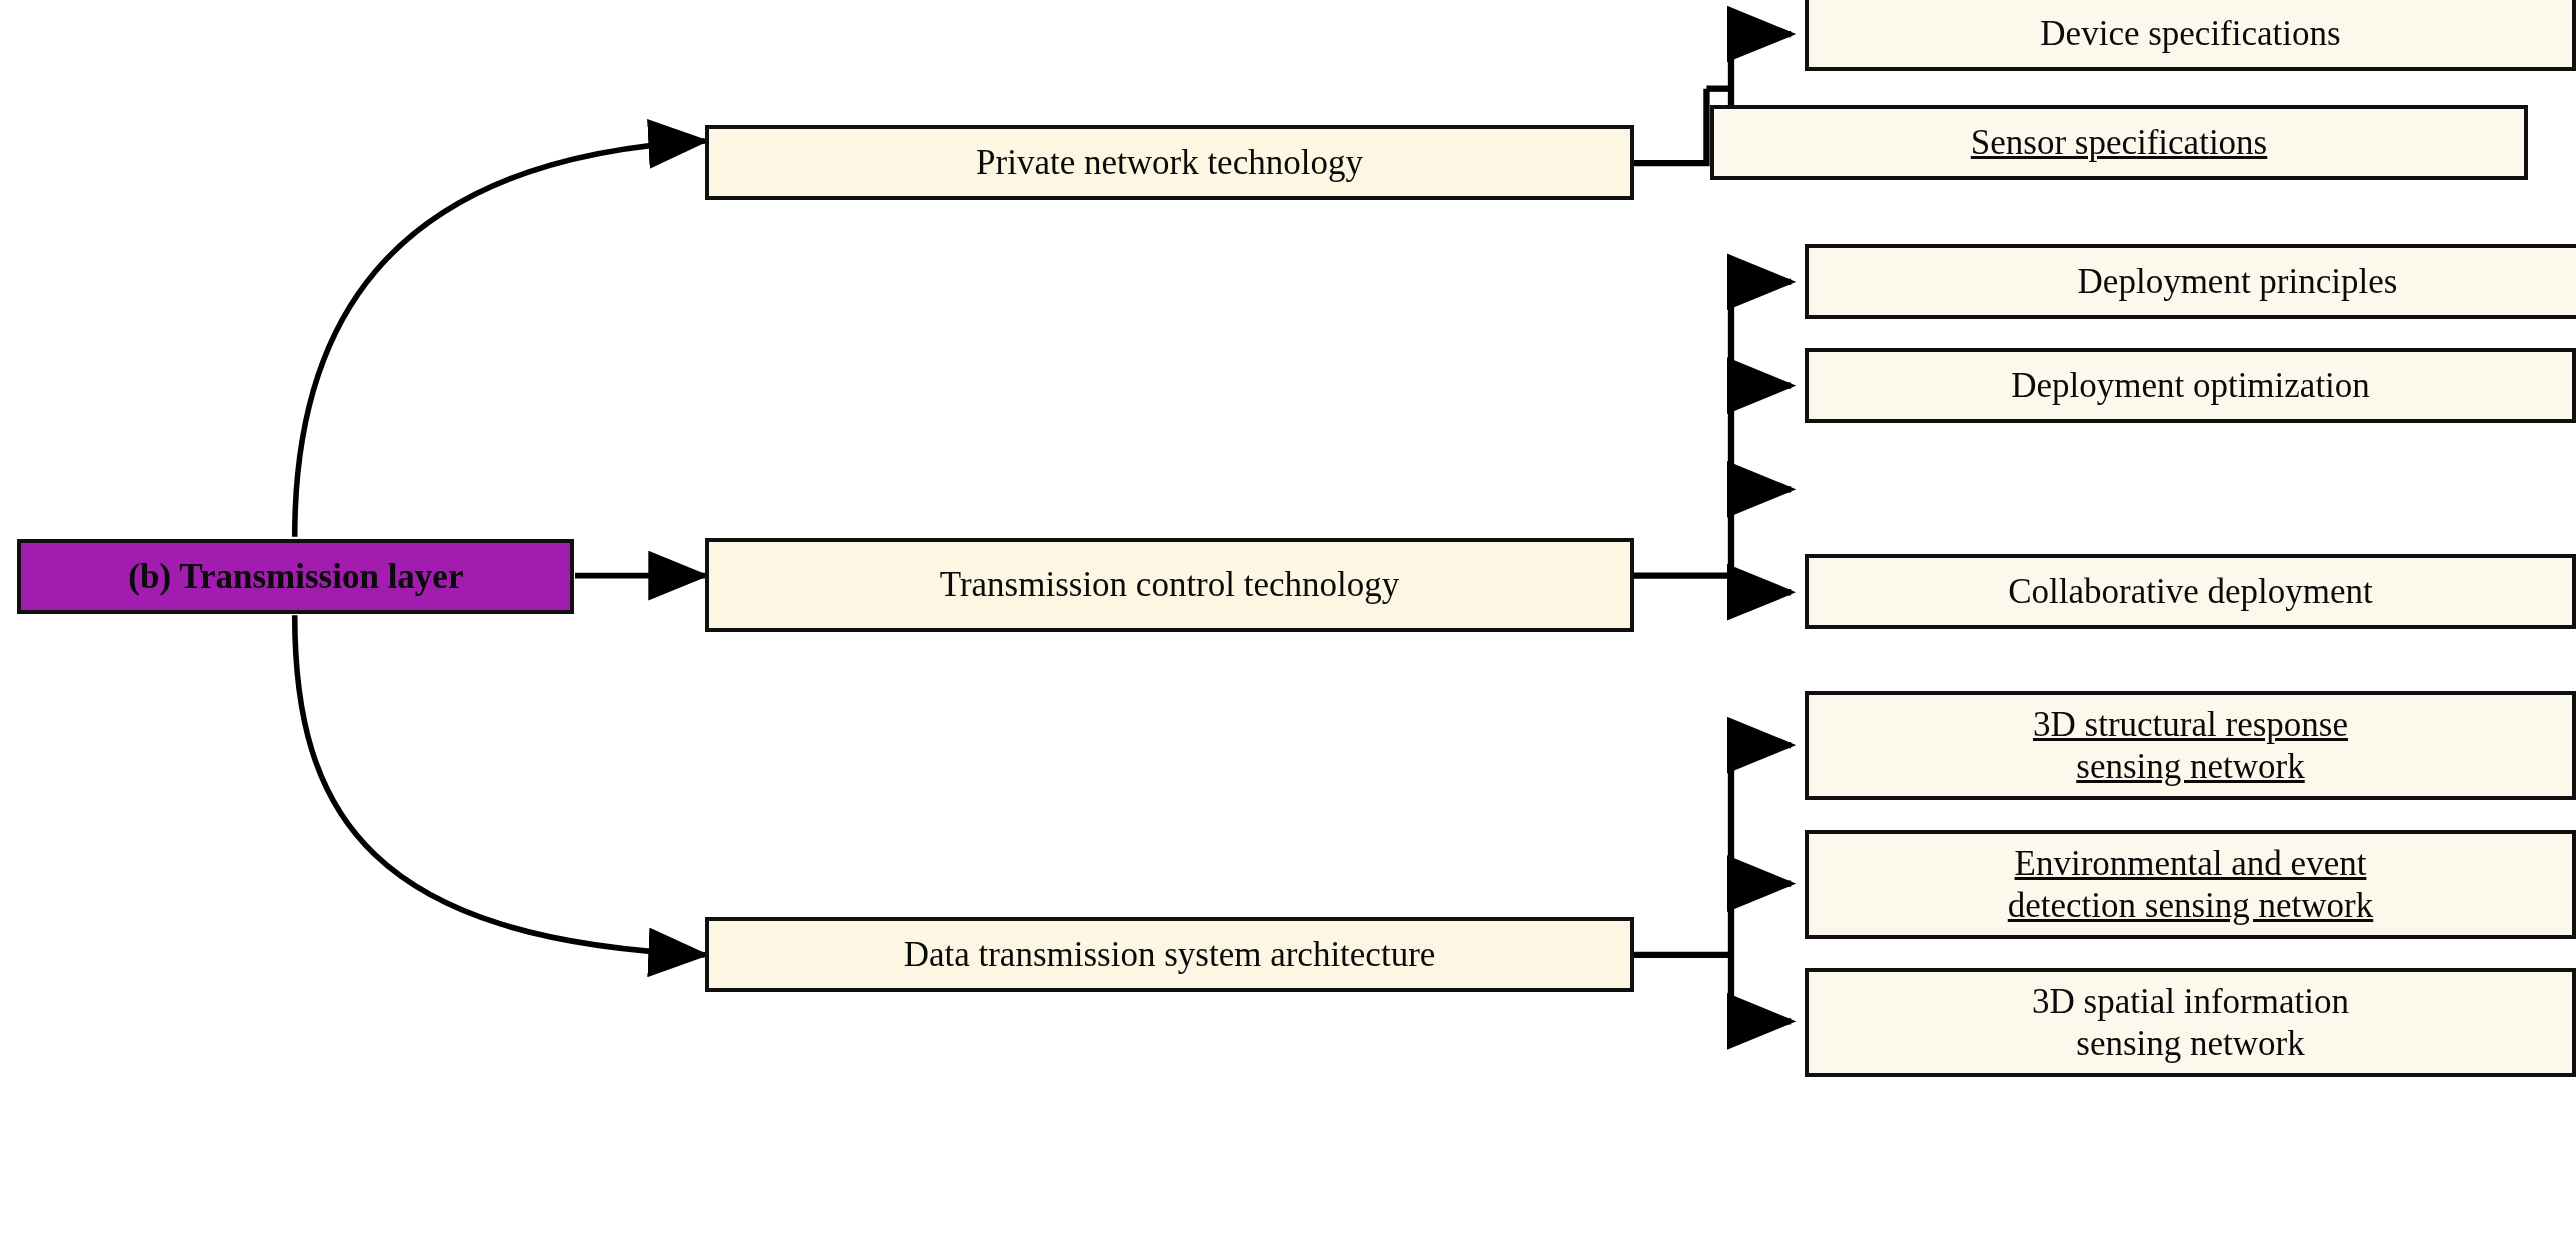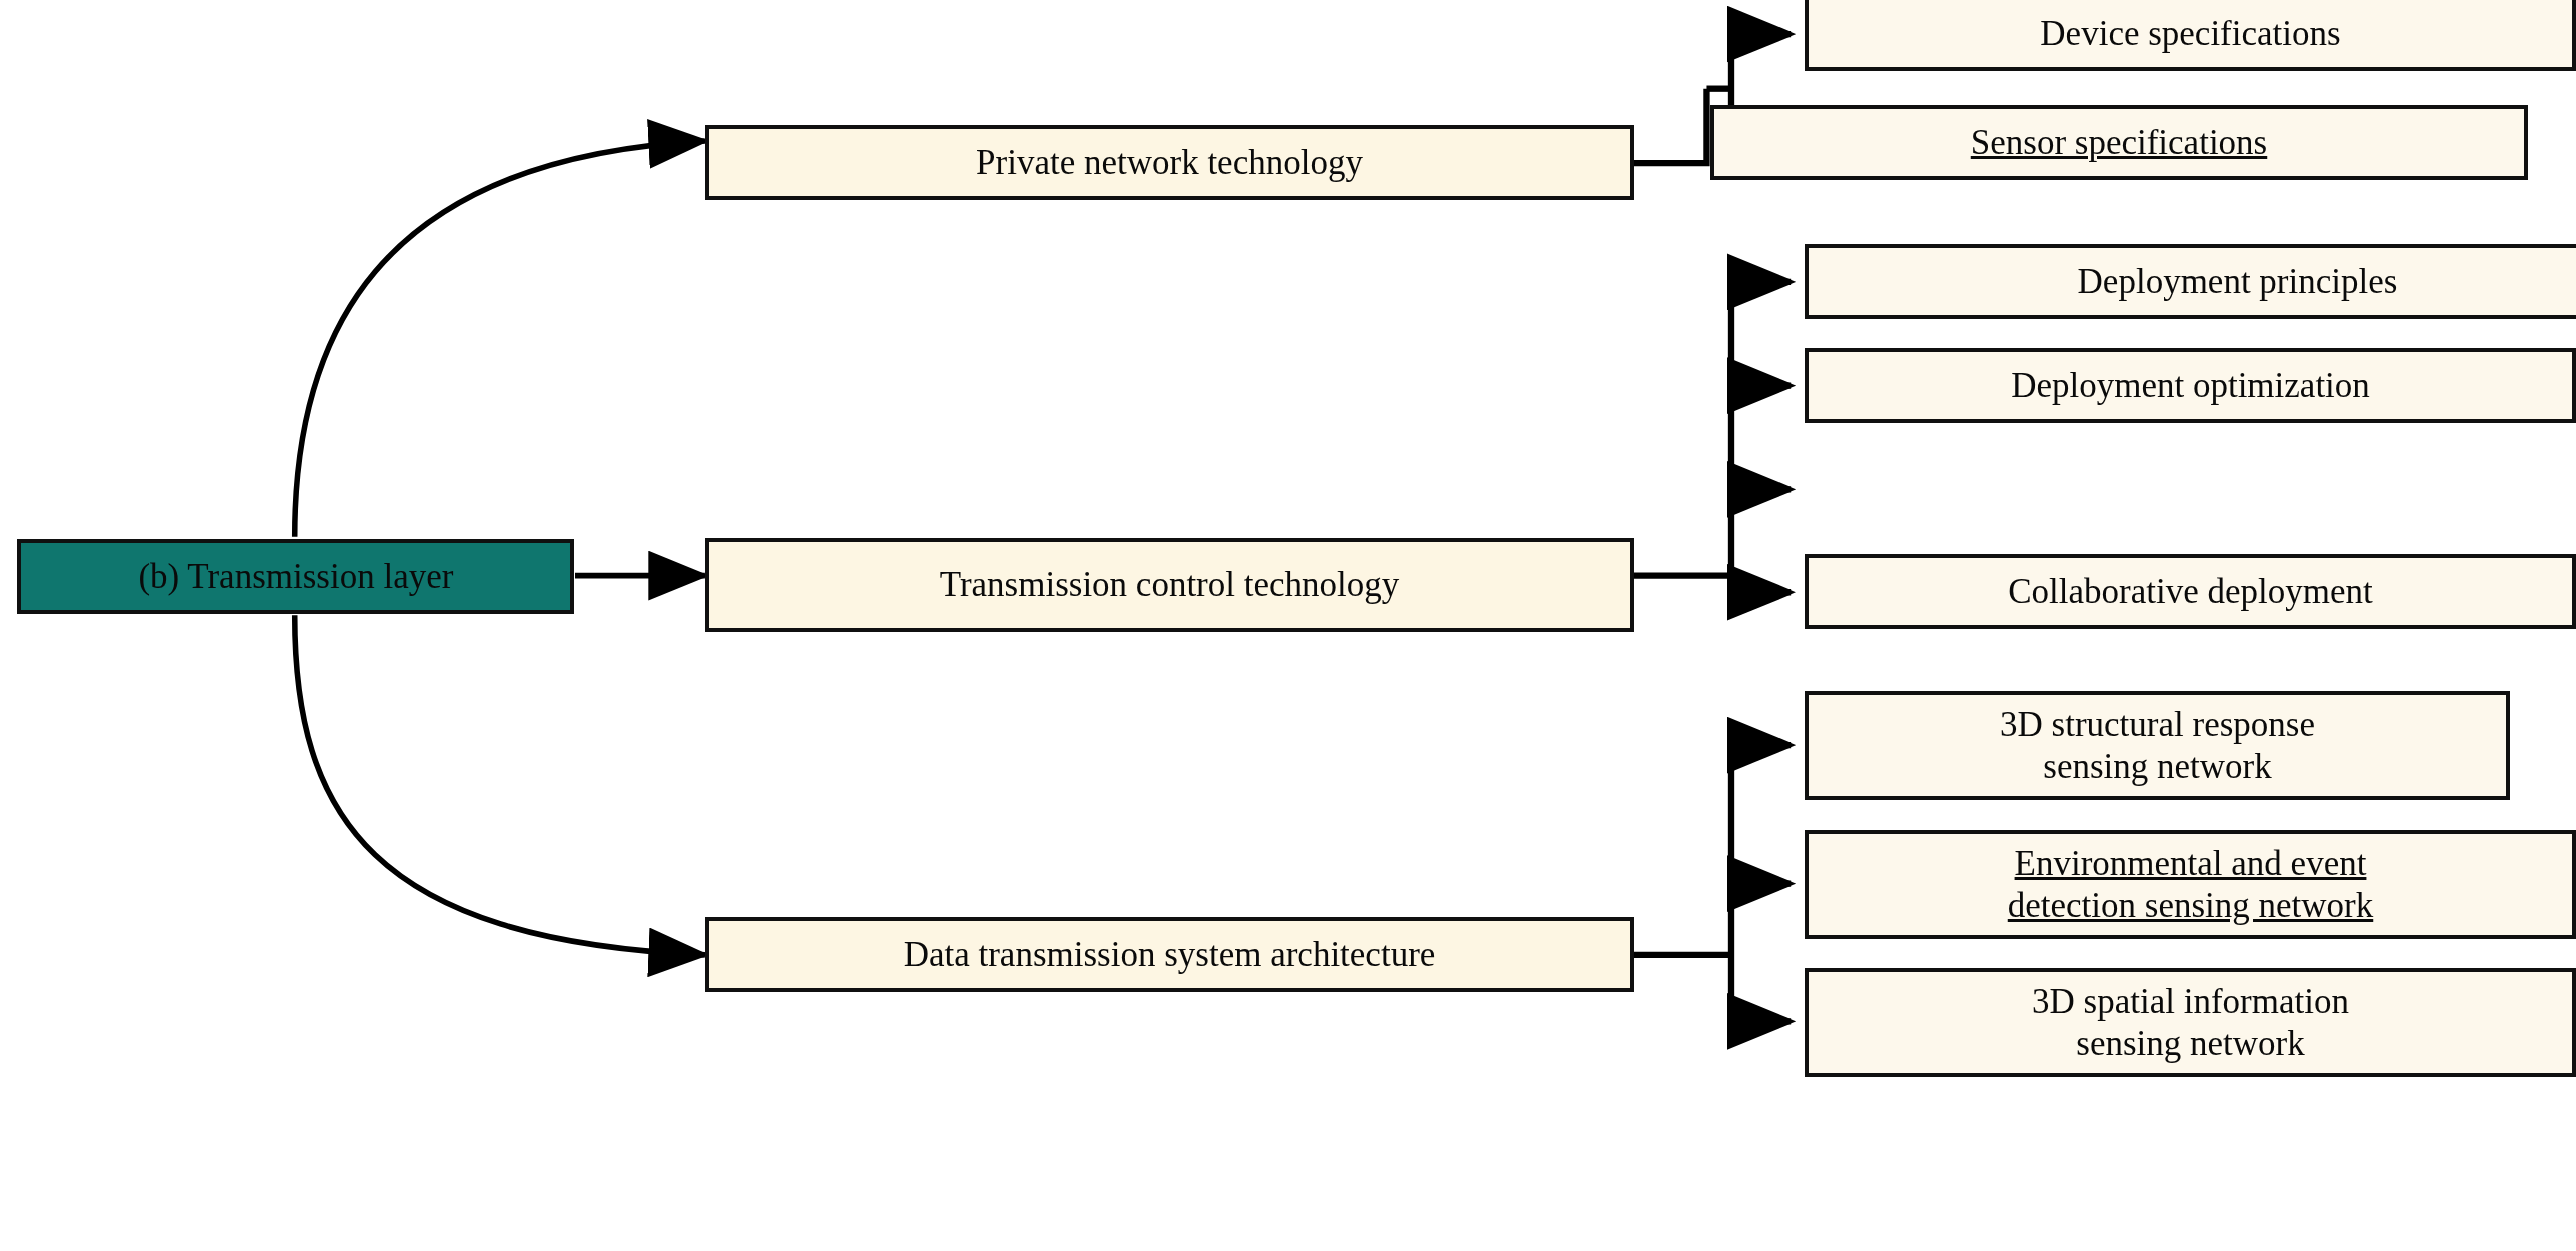--- a/index.html
+++ b/index.html
@@ -19,21 +19,21 @@
     display:flex;
     align-items:center;
     justify-content:center;
     text-align:center;
     line-height:1.18;
     color:#0a0a0a;
     font-size:35px;
     padding:0 11px;
   }
   .node .lbl{display:block;width:100%;}
-  .root{background:#0f766e;}
+  .root{background:#a21caf;font-weight:bold;}
   .lvl1{background:#fdf6e3;}
   .lvl2{background:#fdf8ec;}
 </style>
 </head>
 <body>
 
 <div id="stage">
 
   <svg class="edges" viewBox="0 0 3253 1580" xmlns="http://www.w3.org/2000/svg">
     <defs>
@@ -104,21 +104,21 @@
 
   <div class="node lvl2" style="left:1805px;top:348px;width:771px;height:75px;">
     <span class="lbl">Deployment optimization</span>
   </div>
 
 
   <div class="node lvl2" style="left:1805px;top:554px;width:771px;height:75px;">
     <span class="lbl">Collaborative deployment</span>
   </div>
 
-  <div class="node lvl2" style="left:1805px;top:691px;width:705px;height:109px;">
+  <div class="node lvl2" style="left:1805px;top:691px;width:771px;height:109px;text-decoration:underline;">
     <span class="lbl">
       <span>3D structural response</span><br>
       <span>sensing network</span>
     </span>
   </div>
 
   <div class="node lvl2" style="left:1805px;top:830px;width:771px;height:109px;text-decoration:underline;">
     <span class="lbl">
       <span>Environmental and event</span><br>
       <span>detection sensing network</span>

